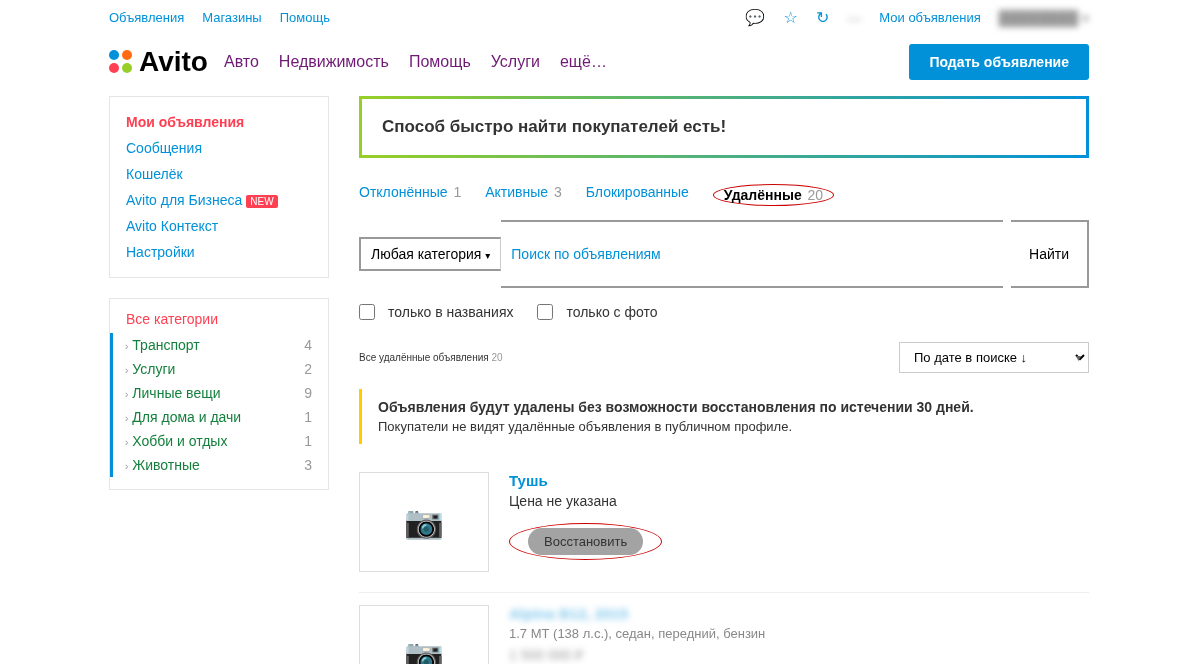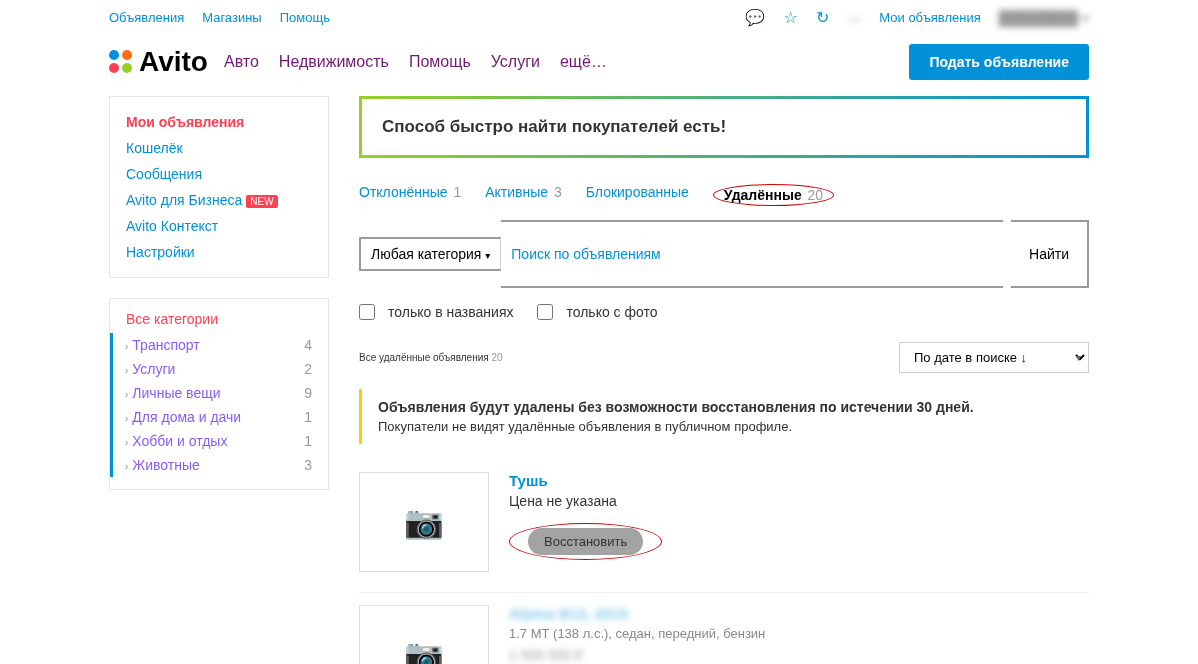--- a/index.html
+++ b/index.html
@@ -40,21 +40,21 @@
     
     .side-block { border: 1px solid #e6e6e6; margin-bottom: 20px; }
     .side-menu { list-style: none; padding: 12px 0; }
     .side-menu li { padding: 5px 16px; }
     .side-menu li a { color: #0091d9; }
     .side-menu li.active a { color: #ff4053; font-weight: bold; }
     .badge-new { background: #ff4053; color: #fff; font-size: 10px; padding: 1px 4px; border-radius: 2px; margin-left: 4px; }
     .side-title { color: #ff4053; padding: 12px 16px 6px; font-size: 14px; }
     .cat-list { list-style: none; padding: 0 0 12px 0; }
     .cat-list li { border-left: 3px solid #0091d9; padding: 4px 16px 4px 12px; display: flex; justify-content: space-between; }
-    .cat-list li a { color: #8b5cf6; }
+    .cat-list li a { color: #15803d; }
     .cat-list li .count { color: #999; }
     .chevron { color: #999; margin-right: 4px; font-size: 10px; }
     
     
     .banner { border: 3px solid; border-image: linear-gradient(90deg, #97cf26, #0091d9) 1; padding: 18px 20px; margin-bottom: 20px; }
     .banner-text { font-weight: bold; font-size: 17px; }
     
     
     .tabs { display: flex; gap: 24px; padding: 6px 0; font-size: 14px; }
     .tabs a { color: #0091d9; }
@@ -142,22 +142,22 @@
     <button class="btn-primary">Подать объявление</button>
   </div>
 </div>
 
 <div class="container main">
 
   <aside class="sidebar">
     <div class="side-block">
       <ul class="side-menu" id="side-menu">
           <li class="active"><a href="#">Мои объявления</a></li>
+          <li><a href="#">Сообщения</a></li>
           <li><a href="#">Кошелёк</a></li>
-          <li><a href="#">Сообщения</a></li>
           <li><a href="#">Avito для Бизнеса</a><span class="badge-new">NEW</span></li>
           <li><a href="#">Avito Контекст</a></li>
           <li><a href="#">Настройки</a></li>
         </ul>
     </div>
     <div class="side-block">
       <div class="side-title">Все категории</div>
       <ul class="cat-list" id="cat-list">
           <li>
             <span><span class="chevron">›</span><a href="#">Транспорт</a></span>

